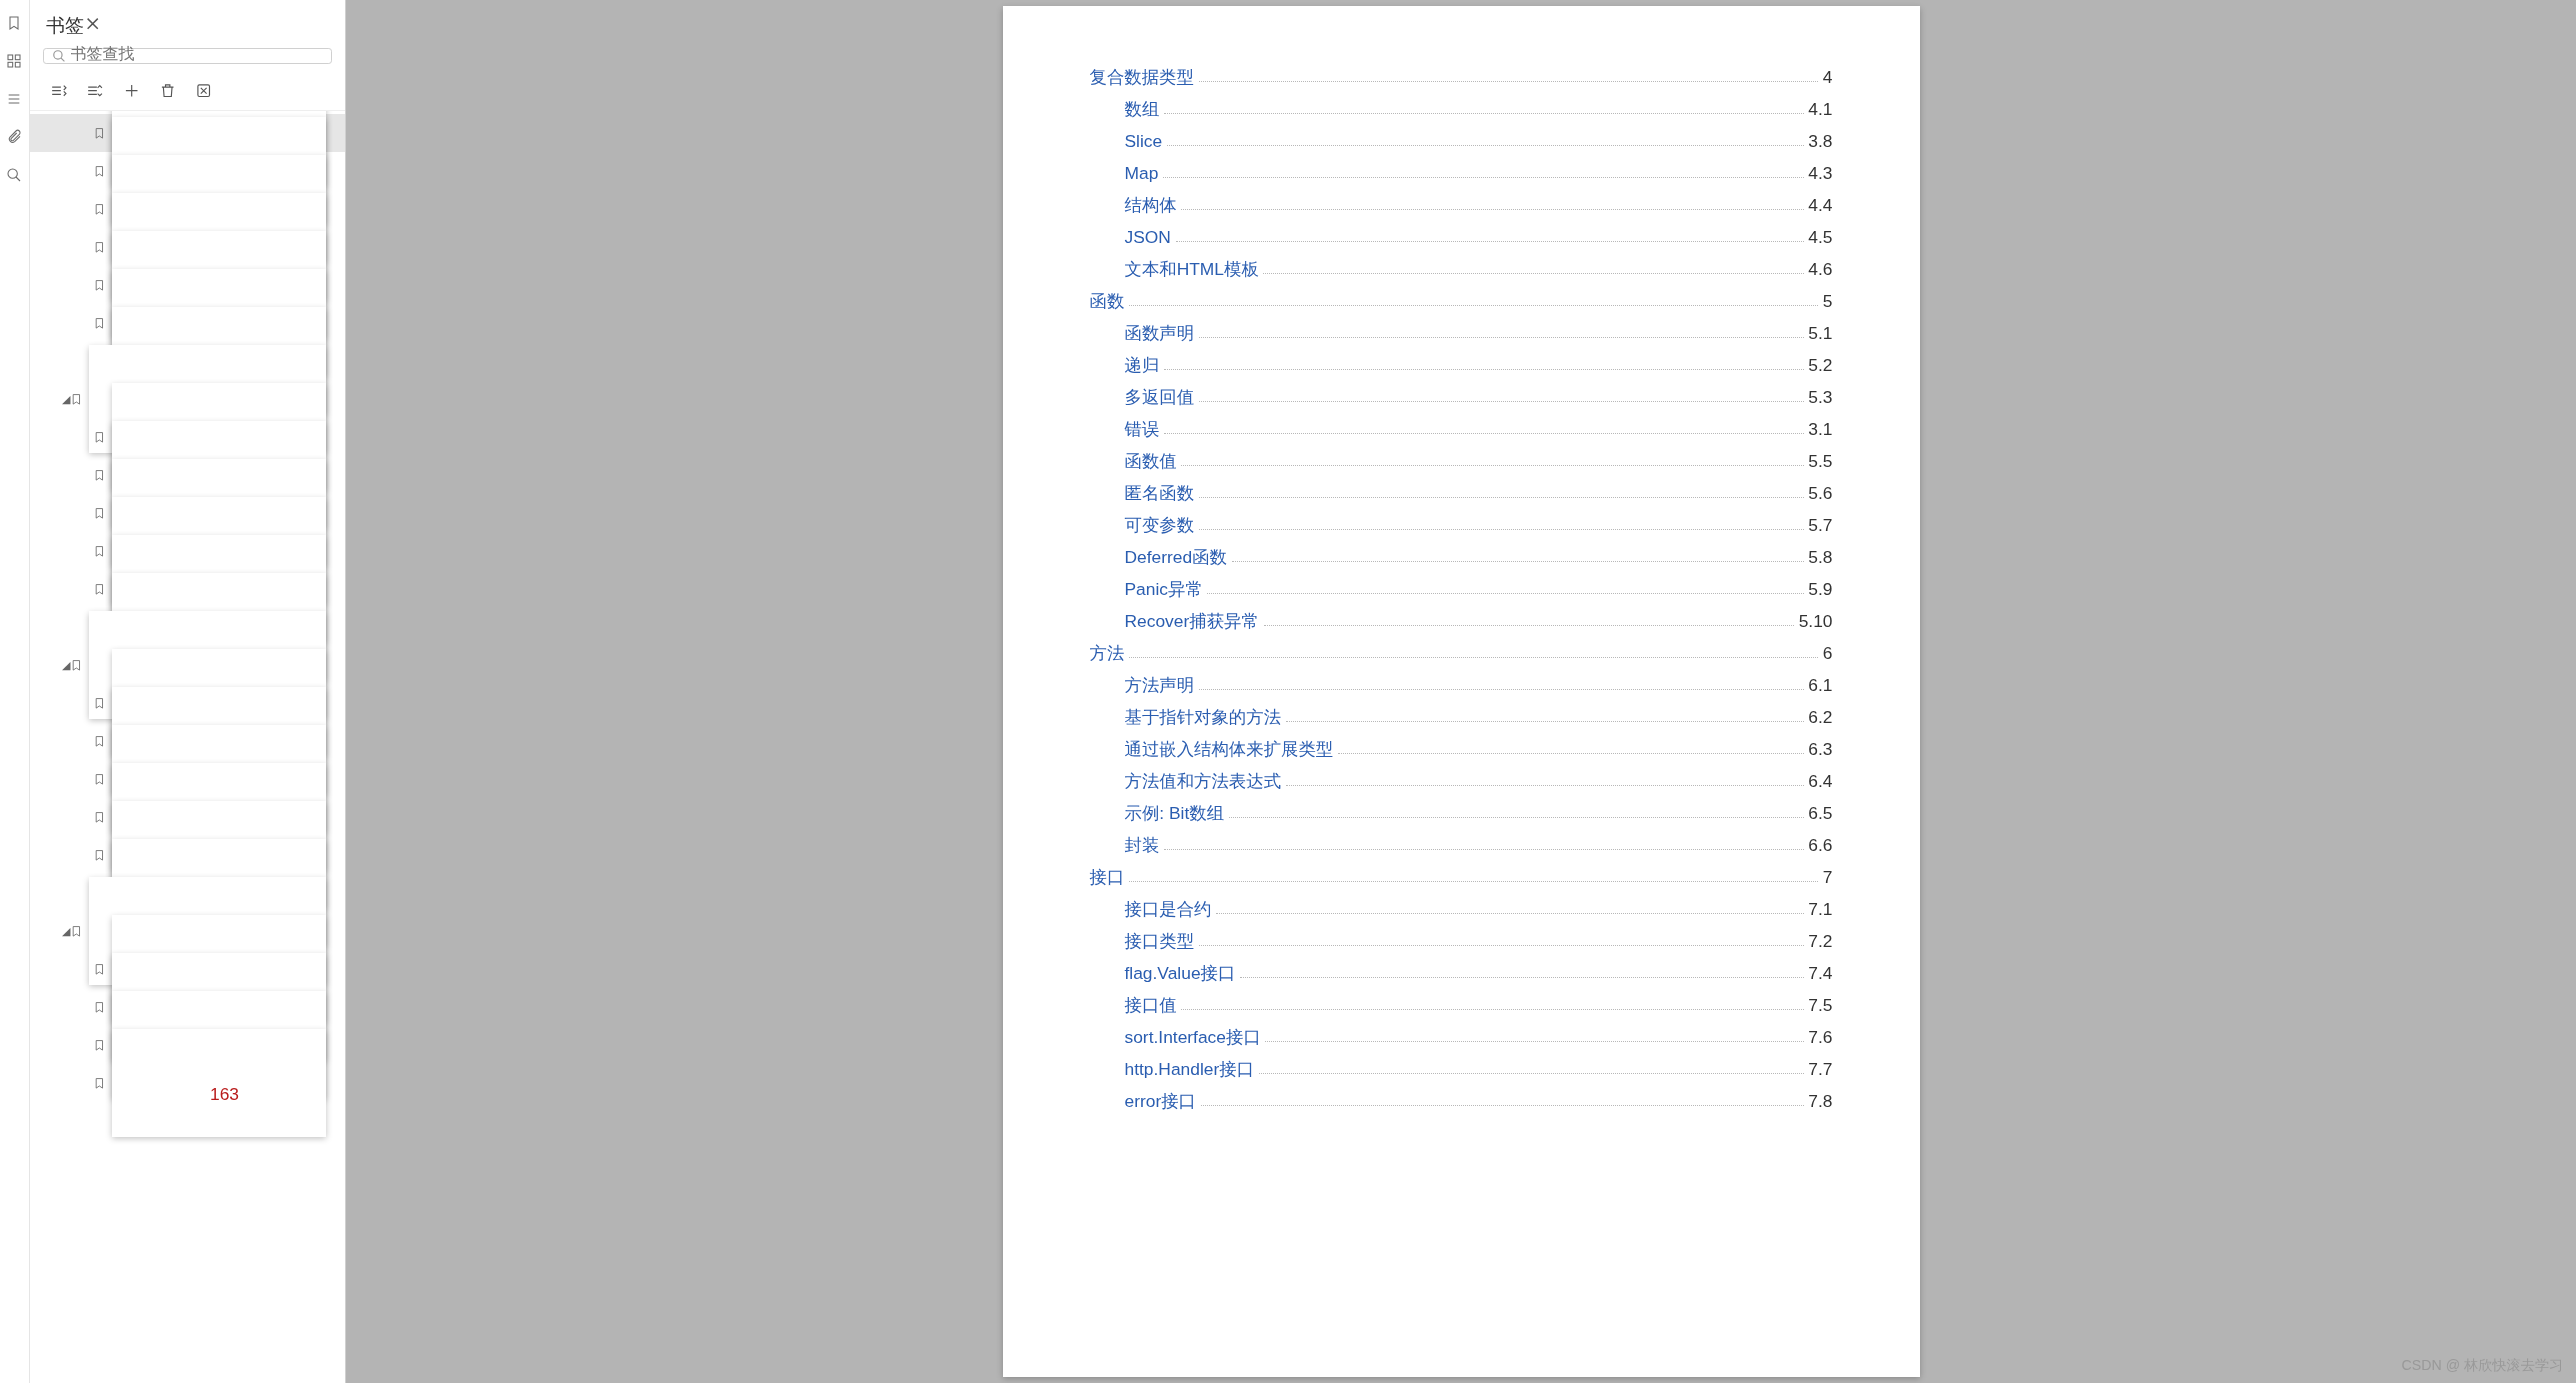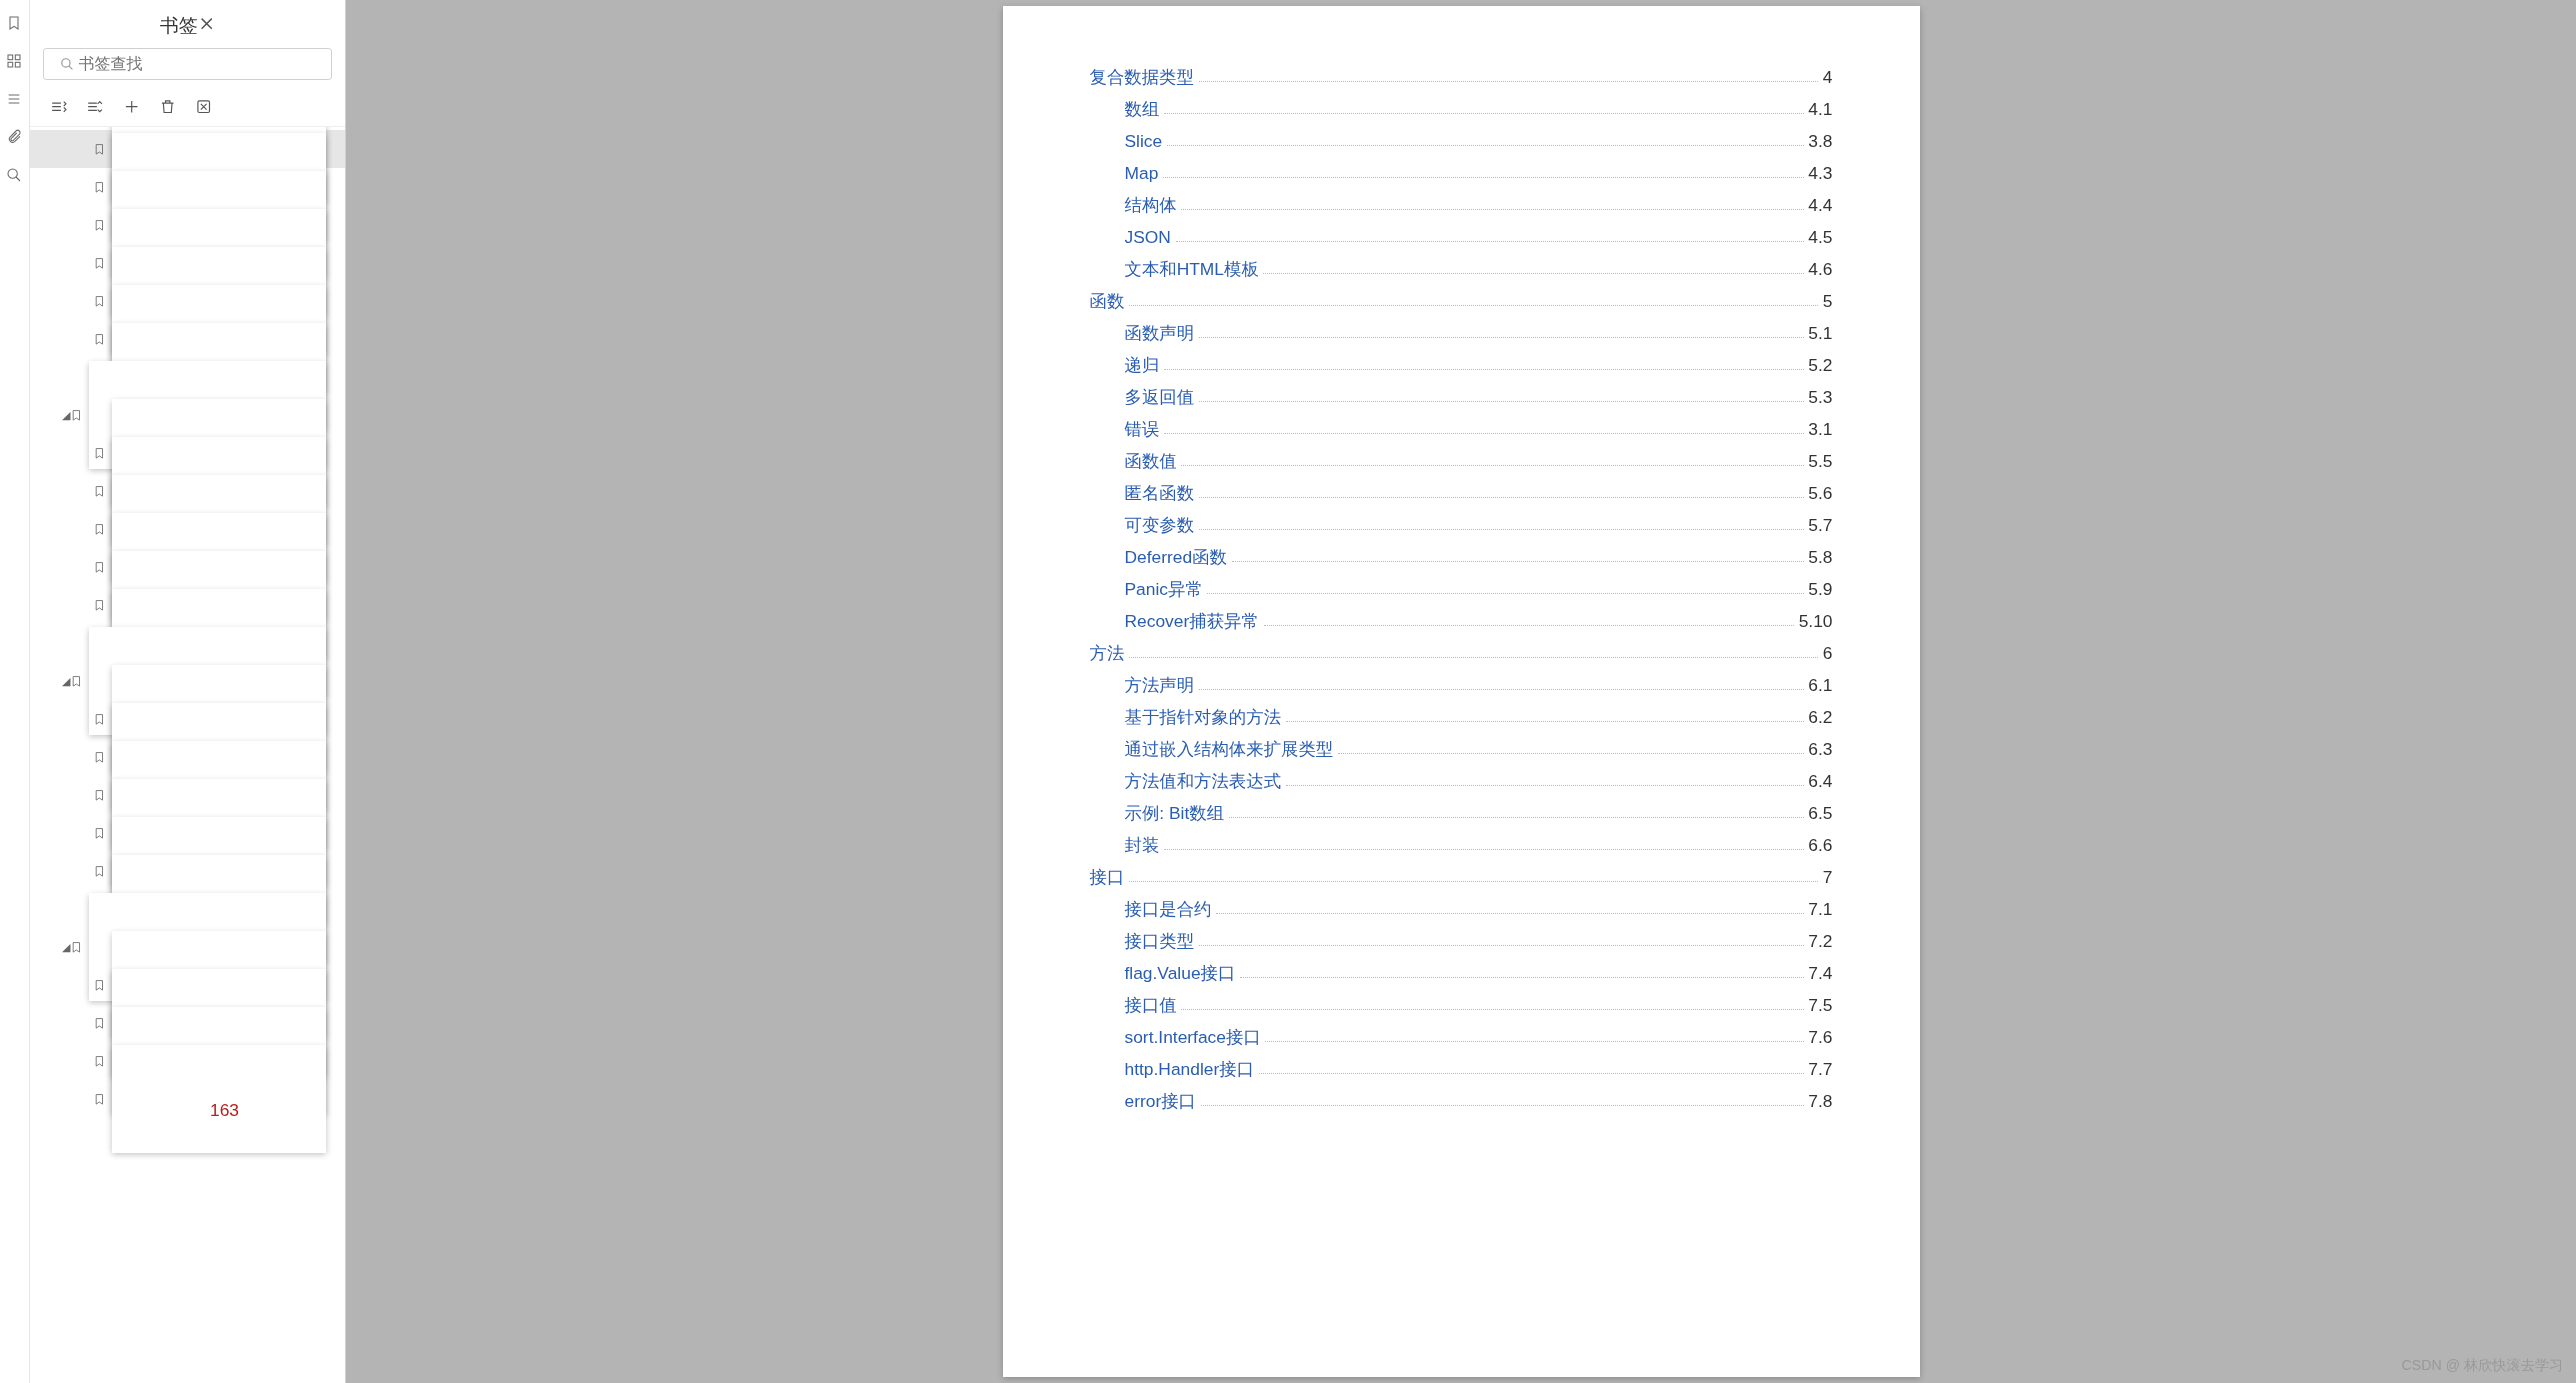--- a/index.html
+++ b/index.html
@@ -4,27 +4,27 @@
 <style>
 * { margin: 0; padding: 0; box-sizing: border-box; }
 html, body { height: 100%; font-family: -apple-system, "Segoe UI", "Microsoft YaHei", sans-serif; }
 body { display: flex; background: #b4b4b4; overflow: hidden; }
 
 .iconbar { width: 30px; background: #fff; border-right: 0.8px solid #e5e5e5; display: flex; flex-direction: column; align-items: center; padding-top: 14.2px; gap: 20.6px; }
 .iconbar .ic { width: 17.4px; height: 17.4px; display: flex; align-items: center; justify-content: center; color: #5a5a5a; cursor: pointer; }
 .iconbar svg { width: 16px; height: 16px; stroke: #6b6b6b; stroke-width: 1.6; fill: none; }
 
 .sidebar { width: 316px; background: #fff; border-right: 0.8px solid #d0d0d0; display: flex; flex-direction: column; }
-.side-head { display: flex; align-items: center; justify-content: center; padding: 12.7px 16px 9.5px 16px; }
+.side-head { display: flex; align-items: center; justify-content: flex-start; padding: 12.7px 16px 9.5px 16px; }
 .side-head .title { font-size: 19px; color: #333; }
 .side-head .close { cursor: pointer; color: #666; }
 .side-head .close svg { width: 17.4px; height: 17.4px; stroke: #555; stroke-width: 2; fill: none; }
 
 .searchwrap { padding: 0 12.7px 8px 12.7px; }
-.searchbox { display: flex; align-items: center; border: 0.8px solid #d0d0d0; border-radius: 3.2px; height: 32px; padding: 0 16px; background: #fff; }
+.searchbox { display: flex; align-items: flex-end; border: 0.8px solid #d0d0d0; border-radius: 3.2px; height: 16px; padding: 0 8px; background: #fff; }
 .searchbox svg { width: 14.2px; height: 14.2px; stroke: #999; stroke-width: 2; fill: none; margin-right: 4.7px; }
 .searchbox input { border: none; outline: none; font-size: 16px; color: #888; flex: 1; background: transparent; }
 
 .toolbar { display: flex; align-items: center; gap: 17.4px; padding: 9.5px 16px 9.5px 19px; border-bottom: 0.8px solid #eee; }
 .toolbar .tb { width: 19px; height: 19px; display: flex; align-items: center; justify-content: center; cursor: pointer; color: #555; }
 .toolbar svg { width: 17.4px; height: 17.4px; stroke: #555; stroke-width: 1.6; fill: none; }
 
 .tree { flex: 1; overflow-y: auto; padding-top: 3.2px; position: relative; }
 .tree::-webkit-scrollbar { width: 9.5px; }
 .tree::-webkit-scrollbar-thumb { background: #c8c8c8; border-radius: 4.7px; }

